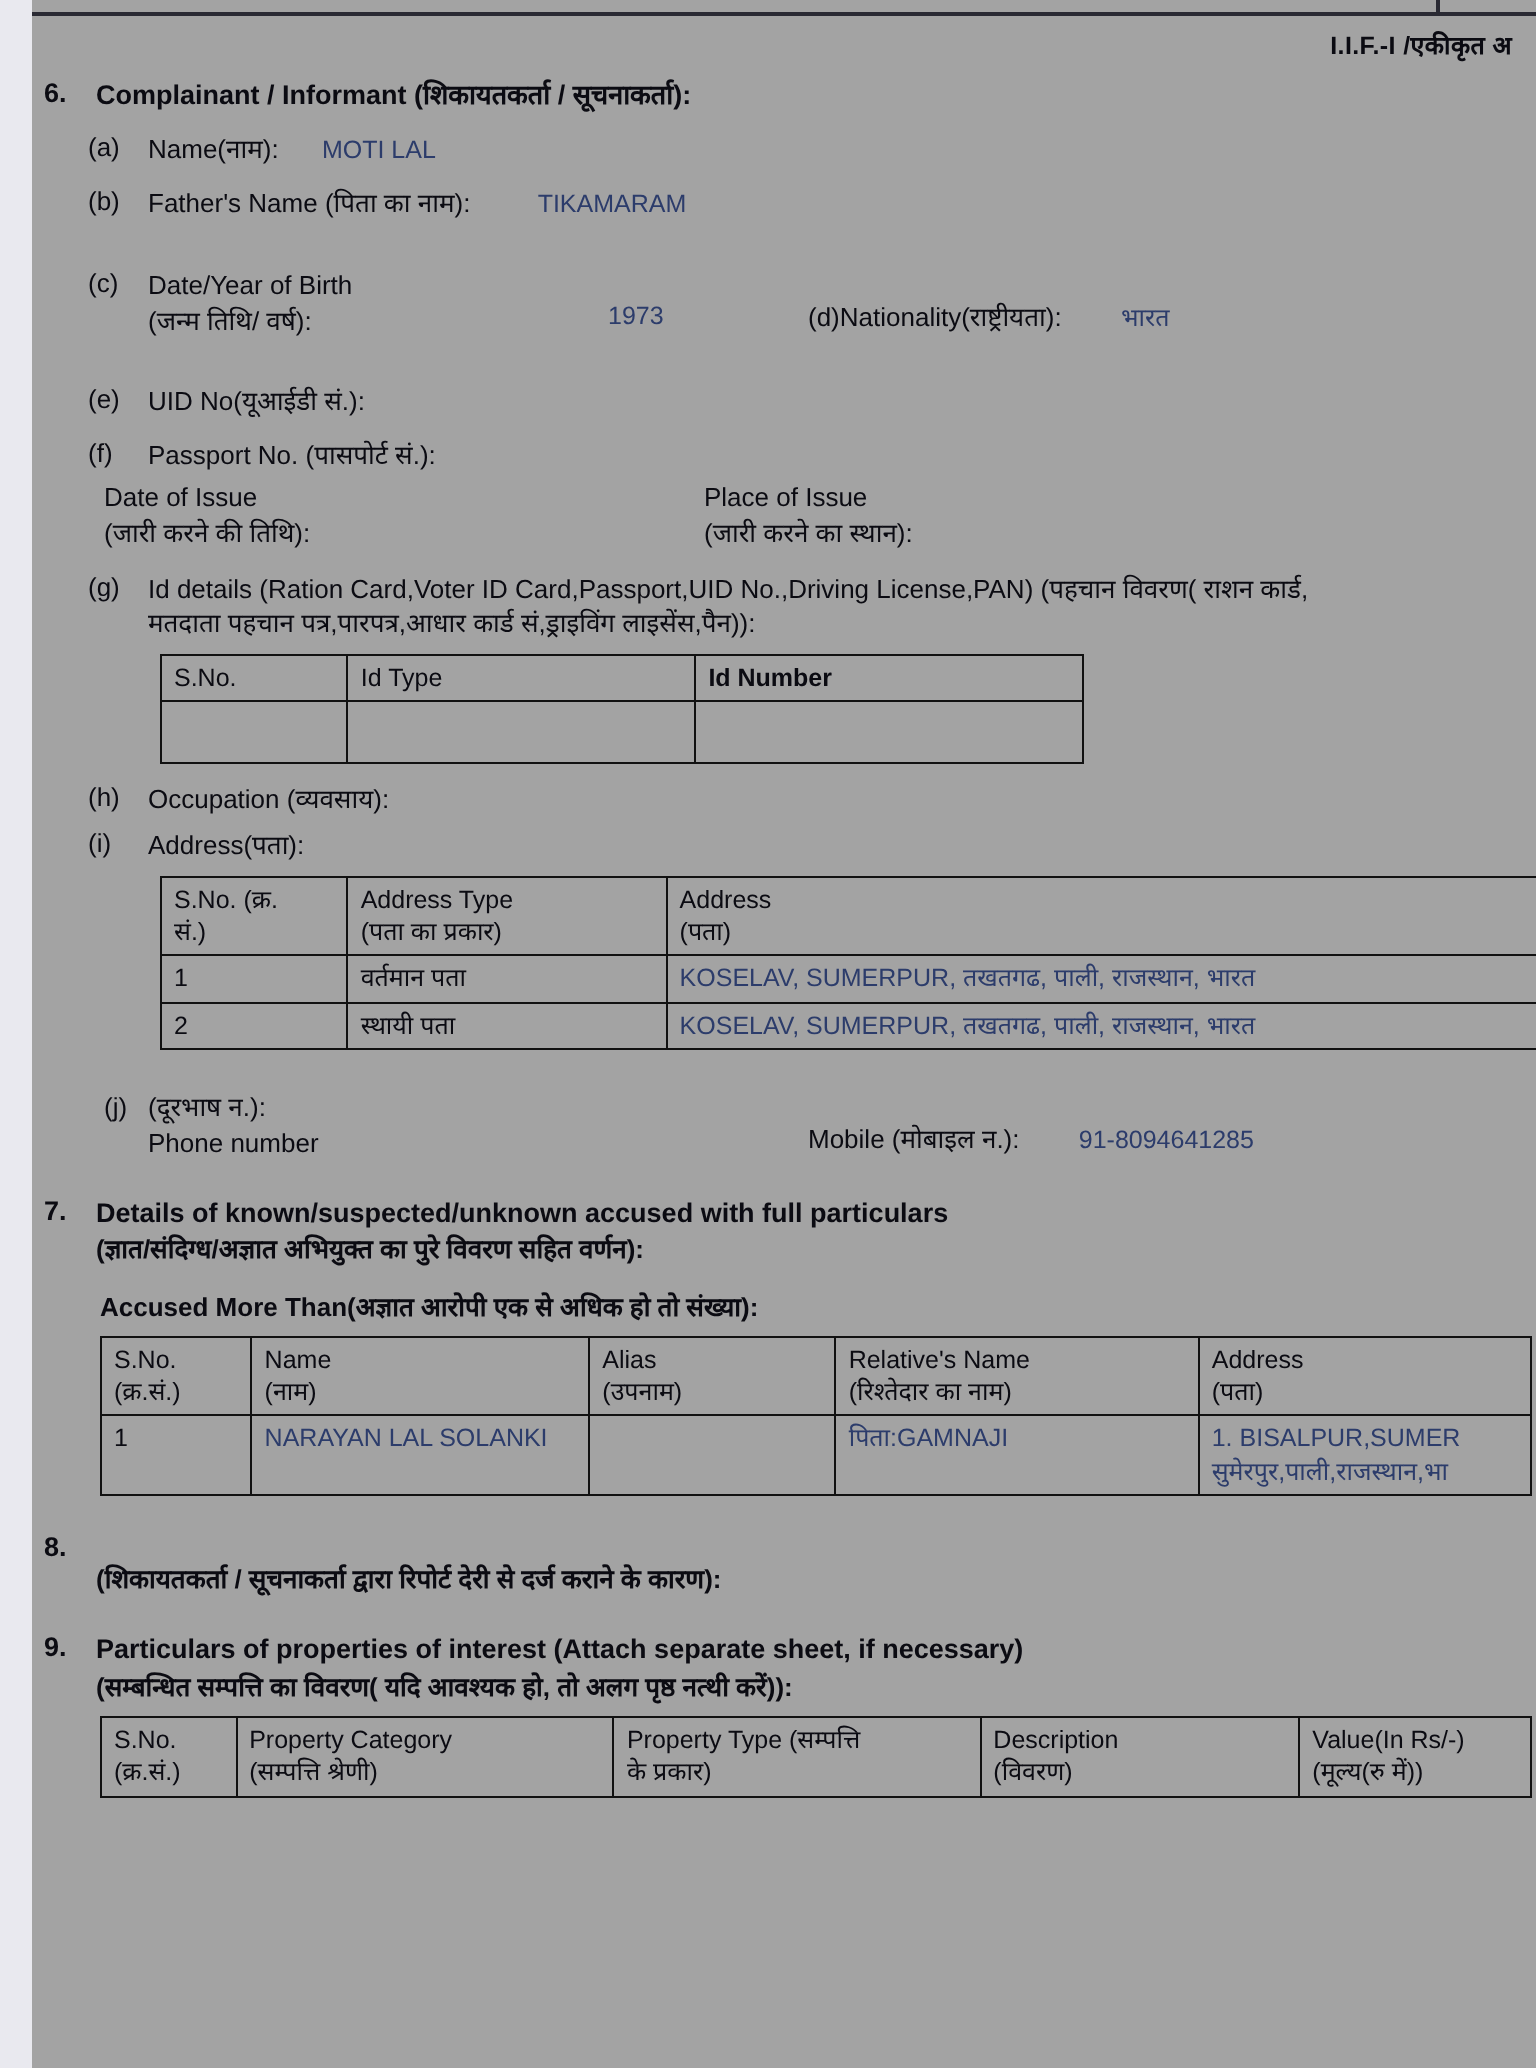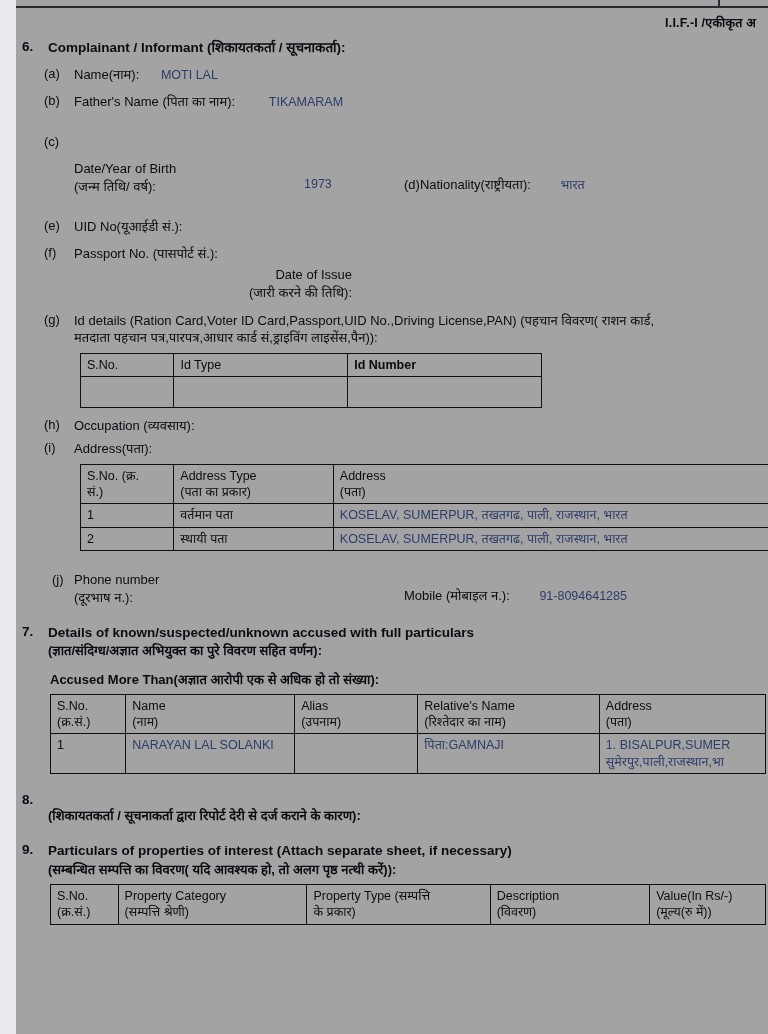--- a/index.html
+++ b/index.html
@@ -96,21 +96,20 @@
     display: inline-block;
   }
   .value {
     display: inline-block;
     color: #2c3c6b;
     font-size: 12.5px;
   }
   .two-col {
     display: flex;
     align-items: flex-start;
-    margin-top: 26px;
   }
   .col-a { width: 330px; flex: 0 0 330px; }
   .col-b { flex: 1 1 auto; }
   .sub { display: block; }
   .gap-md { height: 14px; }
 
   table.grid {
     border-collapse: collapse;
     font-size: 12.5px;
     margin-top: 6px;
@@ -161,21 +160,21 @@
   .acc-more {
     font-size: 13px;
     font-weight: bold;
     margin-top: 10px;
     padding-left: 28px;
   }
   .phone-row { display: flex; margin-top: 20px; }
   .phone-left { width: 330px; flex: 0 0 330px; font-size: 13px; line-height: 1.35; padding-left: 52px;}
   .phone-right { font-size: 13px; }
   .mobile-val { color: #2c3c6b; margin-left: 26px; font-size: 12.5px;}
-  .passport-cols { display: flex; margin-top: 4px; padding-left: 30px; text-align: right;}
+  .passport-cols { display: flex; margin-top: 4px; padding-left: 30px;}
   .pc-a { width: 300px; flex: 0 0 300px; font-size: 13px; line-height: 1.4;}
   .pc-b { font-size: 13px; line-height: 1.4;}
   .wrap-line { display: block; }
 </style>
 </head>
 <body>
 
 <div class="page">
   <div class="left-strip"></div>
   <div class="top-rule"></div>
@@ -239,20 +238,24 @@
       <div class="item-label">(f)</div>
       <div class="item-body">
         <span>Passport No. (पासपोर्ट सं.):</span>
       </div>
     </div>
     <div class="passport-cols">
       <div class="pc-a">
         <span class="wrap-line">Date of Issue</span>
         <span class="wrap-line">(जारी करने की तिथि):</span>
       </div>
+      <div class="pc-b">
+        <span class="wrap-line">Place of Issue</span>
+        <span class="wrap-line">(जारी करने का स्थान):</span>
+      </div>
     </div>
 
     <div class="item">
       <div class="item-label">(g)</div>
       <div class="item-body">
         <span class="wrap-line">Id details (Ration Card,Voter ID Card,Passport,UID No.,Driving License,PAN) (पहचान विवरण( राशन कार्ड,</span>
         <span class="wrap-line">मतदाता पहचान पत्र,पारपत्र,आधार कार्ड सं,ड्राइविंग लाइसेंस,पैन)):</span>
       </div>
     </div>
 
@@ -311,22 +314,22 @@
         <td class="c1 center">2</td>
         <td class="c2">स्थायी पता</td>
         <td class="c3 val-blue">KOSELAV, SUMERPUR, तखतगढ, पाली, राजस्थान, भारत</td>
       </tr>
     </tbody>
       </table>
 
     <div class="phone-row">
       <div class="phone-left">
         <span style="position:absolute; margin-left:-22px;">(j)</span>
+        <span class="wrap-line">(दूरभाष न.):</span>
         <span class="wrap-line">Phone number</span>
-        <span class="wrap-line">(दूरभाष न.):</span>
       </div>
       <div class="phone-right">
         <div style="margin-top:15px;">
           <span style="font-weight:normal;">Mobile (मोबाइल न.):</span>
           <span class="mobile-val">91-8094641285</span>
         </div>
       </div>
     </div>
 
     <div class="row sec-block">

